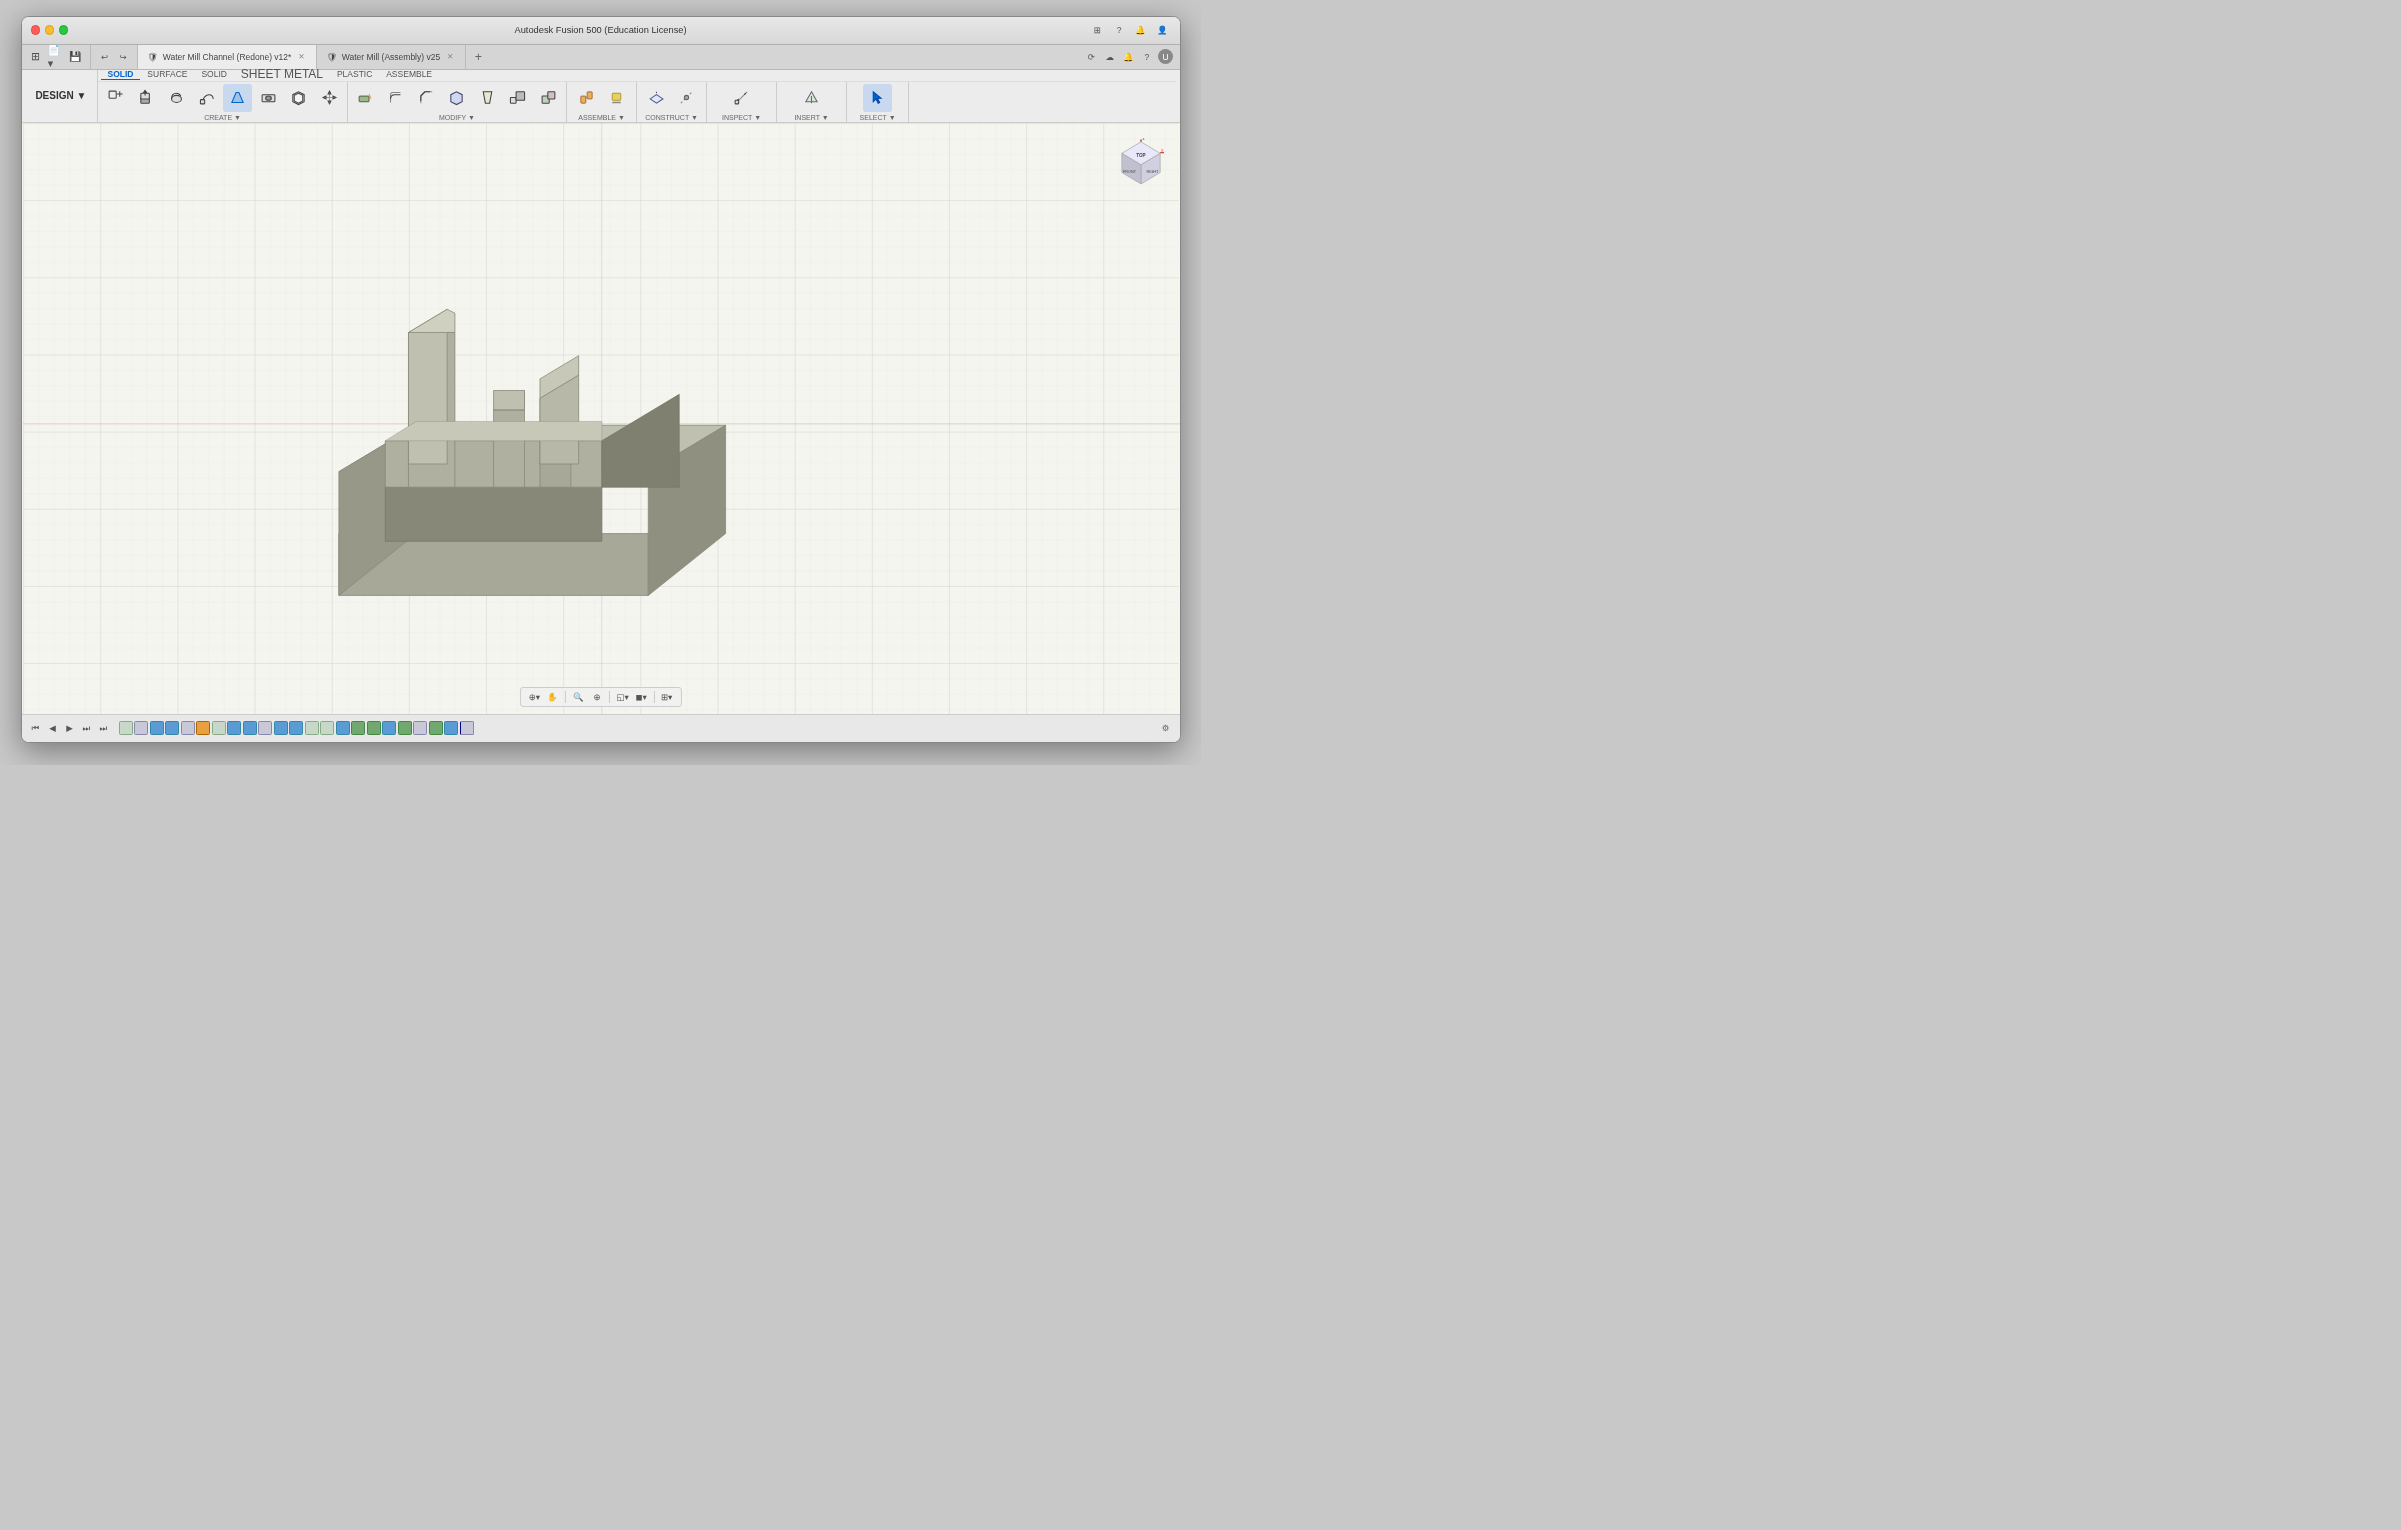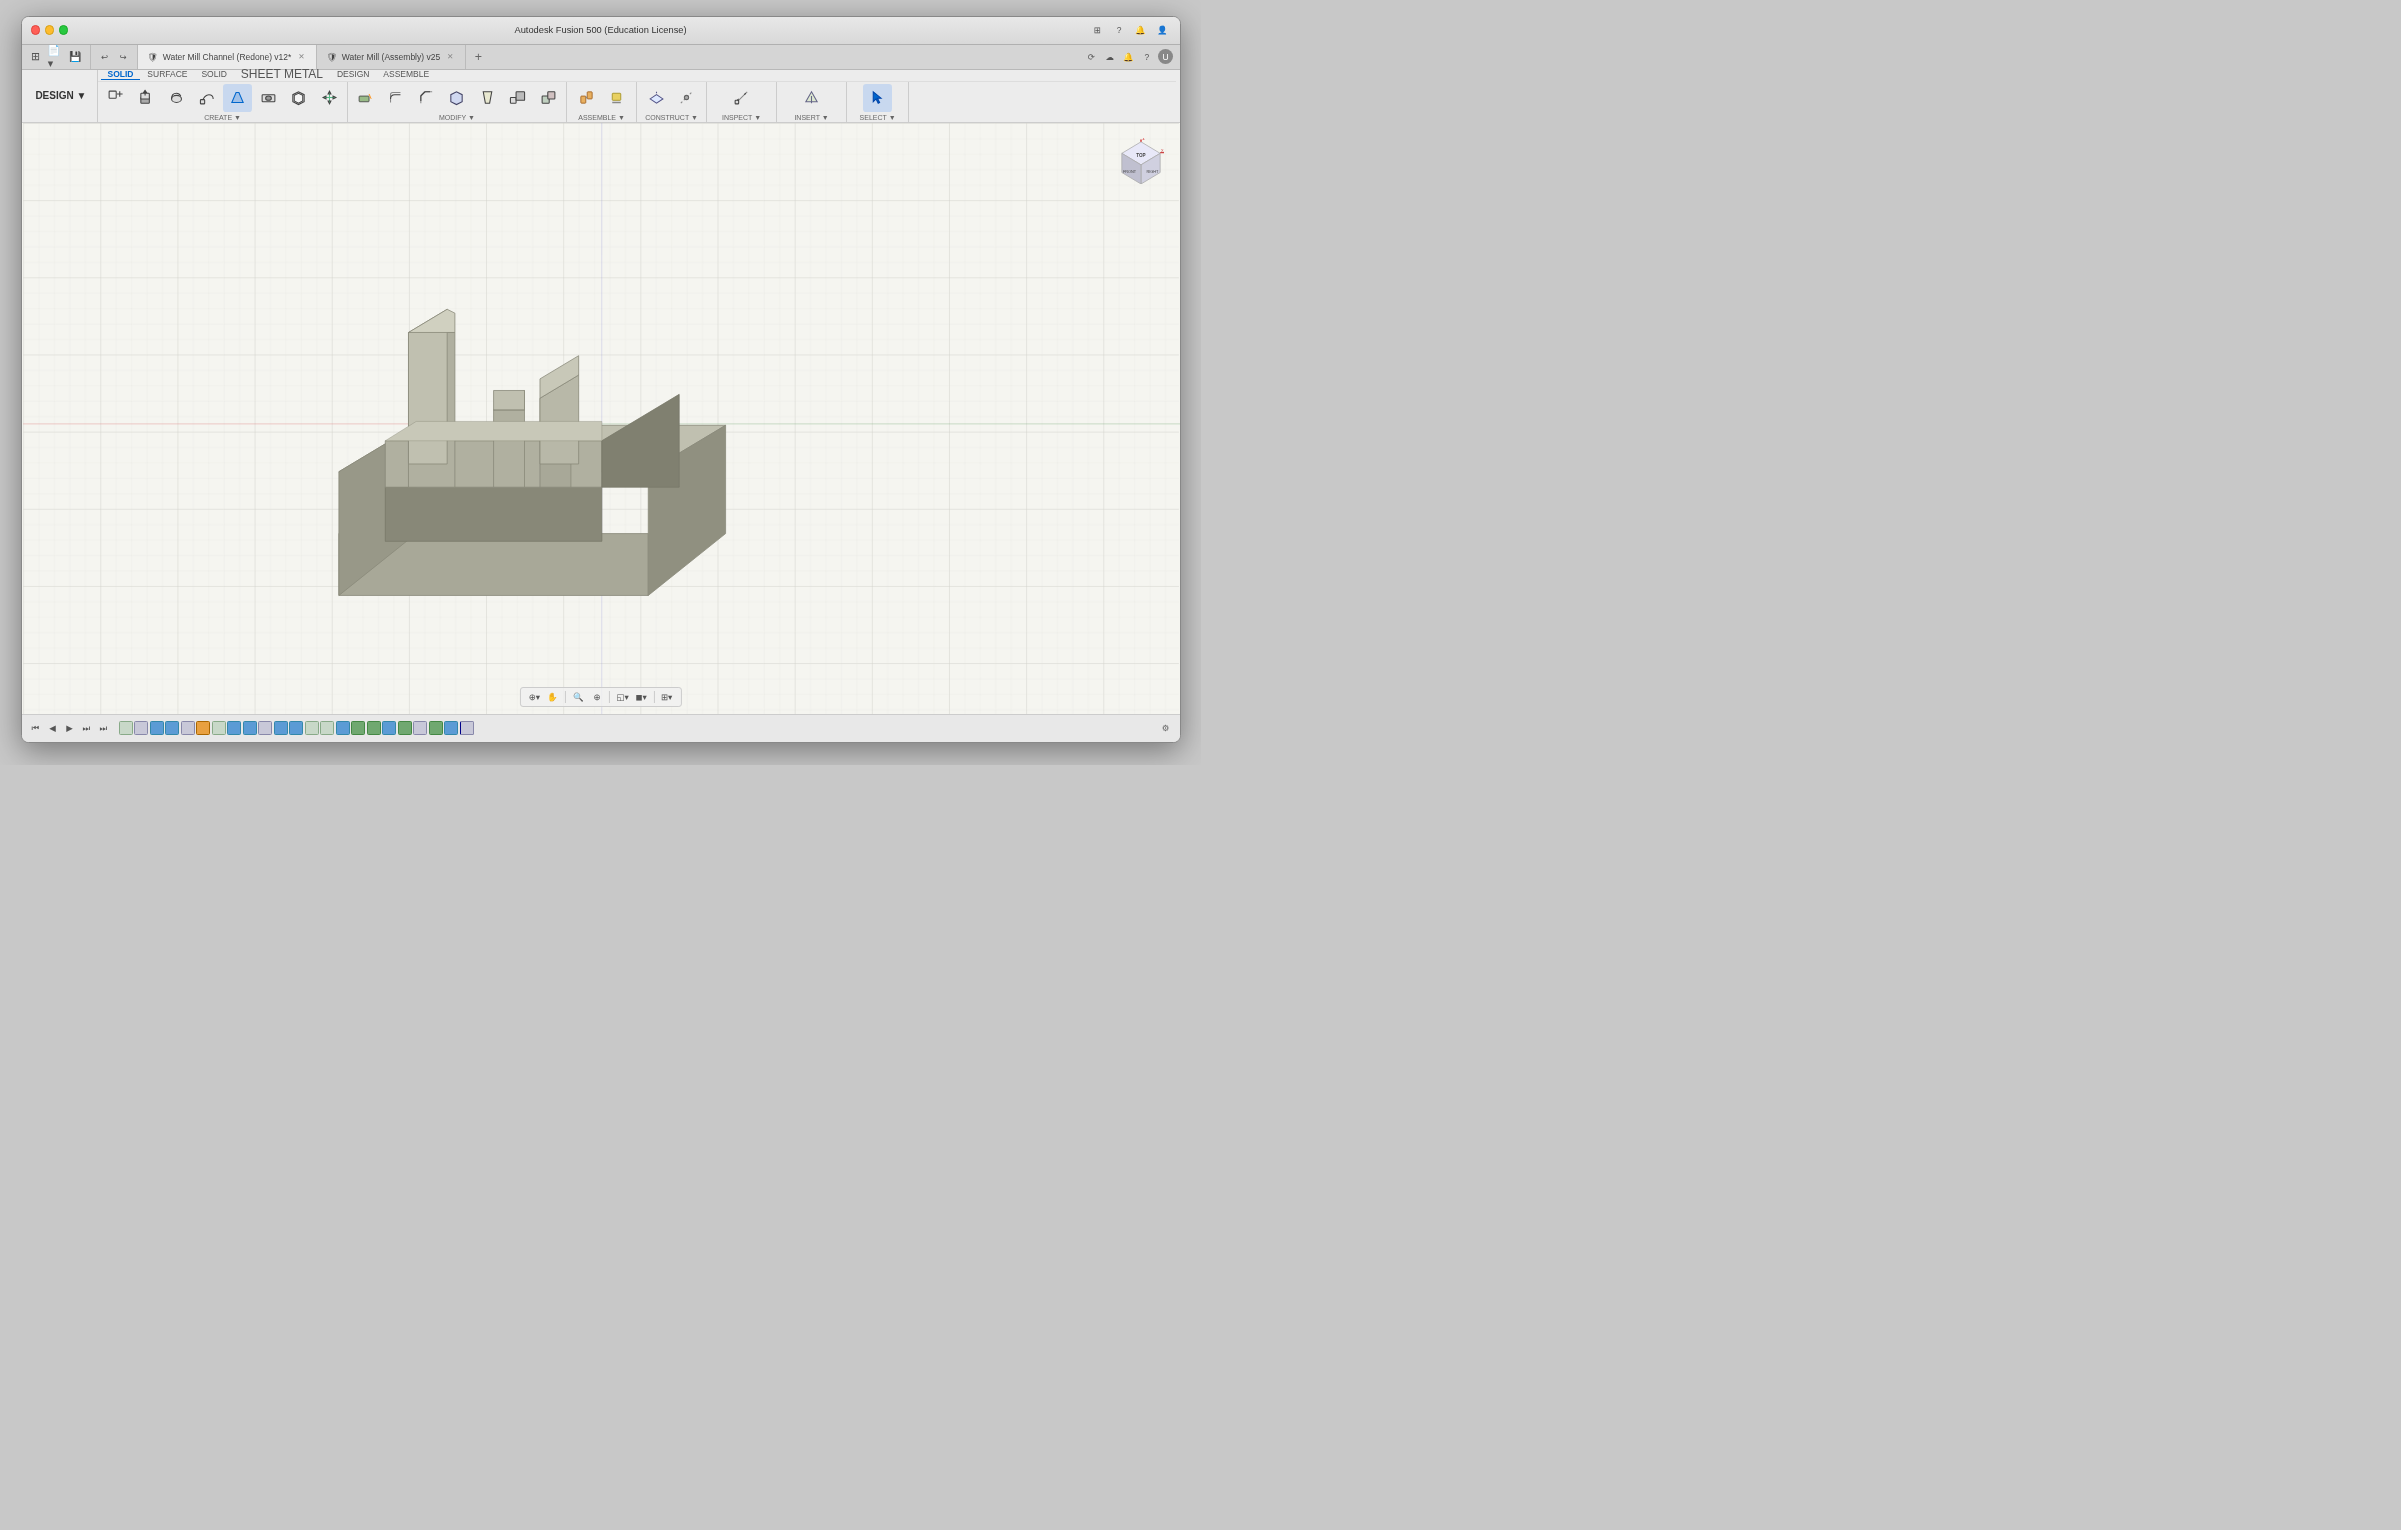--- a/index.html
+++ b/index.html
@@ -311,21 +311,21 @@
       <span>DESIGN ▼</span>
     </div>
 
     <div style="display:flex;flex-direction:column;flex:1;justify-content:center;">
 
       <div style="display:flex;align-items:center;height:17px;border-bottom:0.8px solid #ddd;padding:0 3.1px;gap:1.5px;">
         <div class="group-tab active" style="color:#0066cc;font-weight:600;border-bottom:1.5px solid #0066cc;font-size:8.5px;padding:0 6.2px;">SOLID</div>
         <div class="group-tab" style="font-size:8.5px;padding:0 6.2px;color:#555;">SURFACE</div>
         <div class="group-tab" style="font-size:8.5px;padding:0 6.2px;color:#555;">SOLID</div>
         <div class="group-tab" style="font-size:12px;padding:0 6.2px;color:#555;">SHEET METAL</div>
-        <div class="group-tab" style="font-size:8.5px;padding:0 6.2px;color:#555;">DESIGN</div>
+        <div class="group-tab" style="font-size:8.5px;padding:0 6.2px;color:#555;">PLASTIC</div>
         <div class="group-tab" style="font-size:8.5px;padding:0 6.2px;color:#555;">ASSEMBLE</div>
       </div>
 
       <div style="display:flex;align-items:stretch;flex:1;">
 
         <div style="display:flex;flex-direction:column;border-right:0.8px solid #ccc;padding:1.5px 3.1px;min-width:139px;">
           <div style="display:flex;align-items:center;gap:1.5px;flex:1;justify-content:center;">
 
             <div class="toolbar-btn" title="New Component">
               <svg viewBox="0 0 24 24" fill="none" stroke="#444" stroke-width="1.5">

